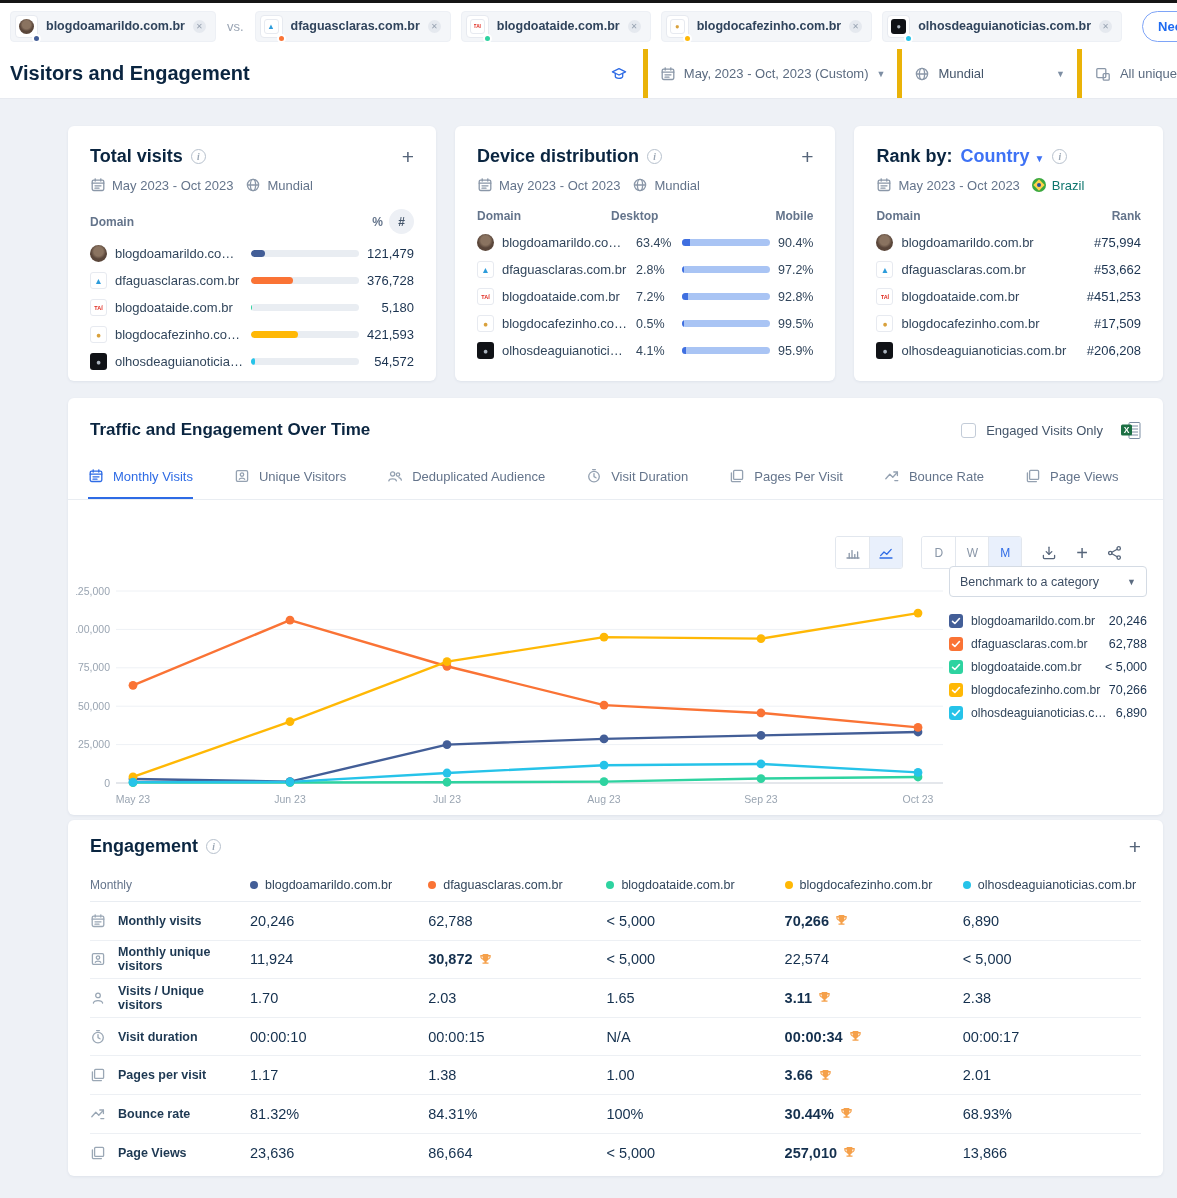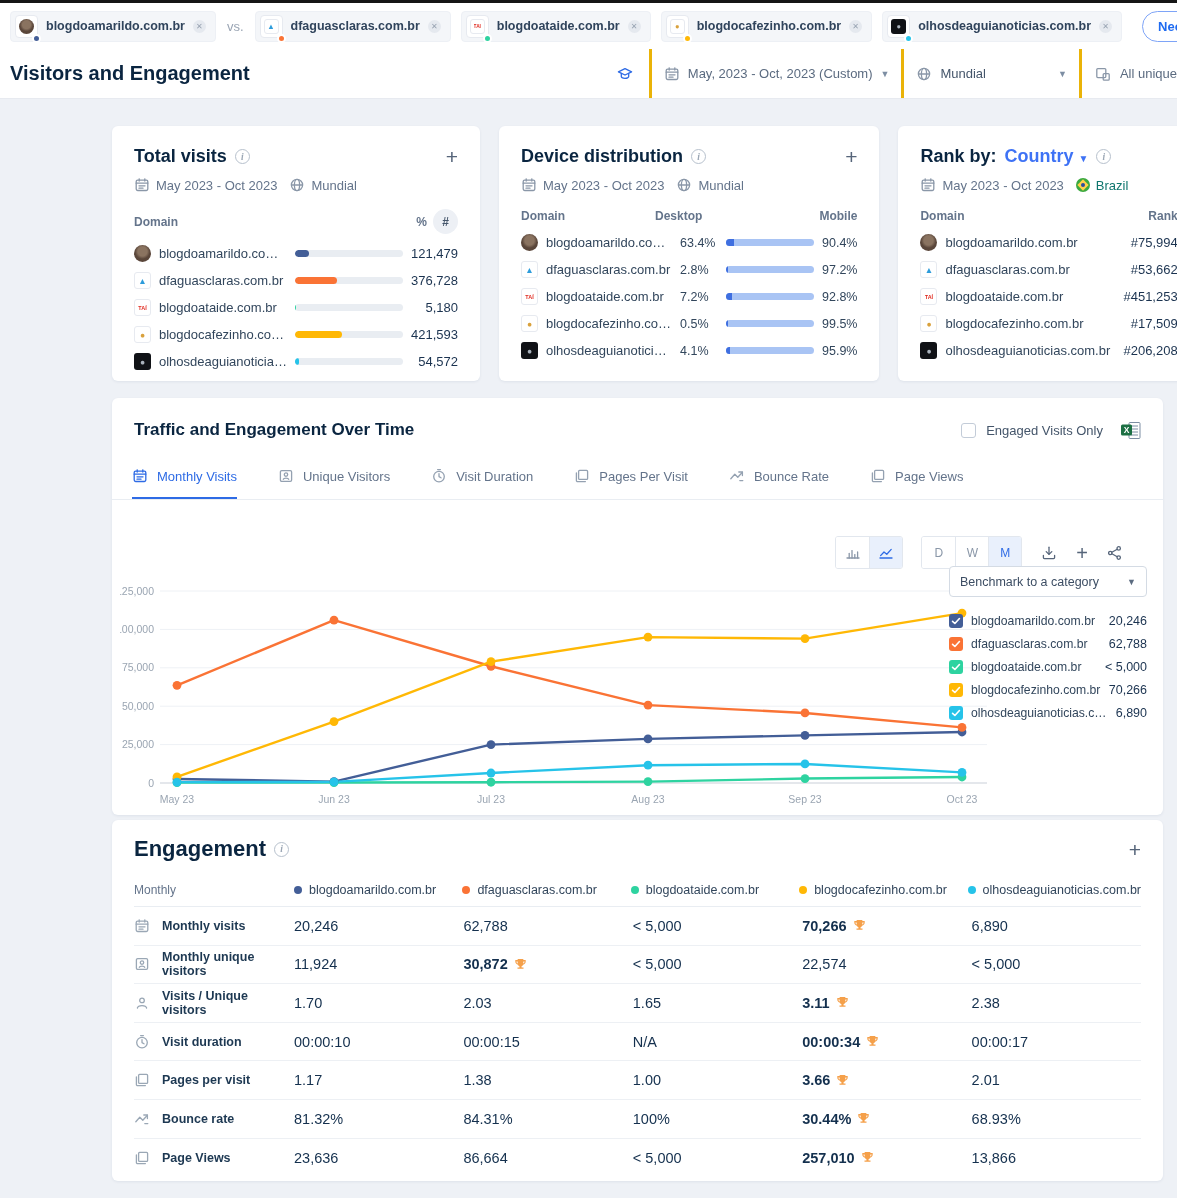--- a/index.html
+++ b/index.html
@@ -19,27 +19,27 @@
   .chip .label { font-size:12.5px; font-weight:700; color:#30445c; }
   .chip .close { width:13px; height:13px; border-radius:50%; background:#e5e9ef; color:#97a2b1; font-size:8px; line-height:13px; text-align:center; cursor:pointer; }
   .vs { color:#9aa5b4; font-size:13px; margin:0 1px; }
   .need-more { margin-left:10px; border:1.5px solid #7ea4f7; color:#1f6bf1; background:#fff; border-radius:17px; padding:7px 15px; font-size:13px; font-weight:600; cursor:pointer; white-space:nowrap; }
 
   
   .titlebar { background:#fff; height:50px; border-bottom:1px solid #e7eaf0; display:flex; align-items:center; padding-left:10px; overflow:hidden; }
   .page-title { font-size:20px; font-weight:700; color:#0a2540; }
   .titlebar .right { margin-left:auto; display:flex; align-items:center; height:100%; }
   .tb-cap { color:#2e6be5; margin-right:14px; display:flex; }
-  .tb-seg { display:flex; align-items:center; gap:8px; padding:0 12px; height:100%; border-left:3px solid #eab308; font-size:13px; color:#5b6b80; cursor:pointer; white-space:nowrap; }
+  .tb-seg { display:flex; align-items:center; gap:8px; padding:0 12px; height:100%; border-left:5px solid #eab308; font-size:13px; color:#5b6b80; cursor:pointer; white-space:nowrap; }
   .tb-seg .seg-main { color:#44556a; }
   .tb-seg .icon { color:#8a97a8; display:flex; }
   .tb-seg .chev { color:#7d8ea3; font-size:9px; }
 
   
-  .content { padding:27px 14px 0 68px;margin-left:44px; }
+  .content { padding:27px 14px 0 68px; }
   .card { background:#fff; border-radius:6px; box-shadow:0 1px 3px rgba(15,40,80,.07); }
   .cards-row { display:flex; gap:19px; }
   .small-card { flex:1; height:255px; padding:20px 22px; }
 
   .card-title-row { display:flex; align-items:center; gap:8px; }
   .card-title { font-size:18px; font-weight:700; color:#0a2540; }
   .blue-select { font-size:18px; font-weight:700; color:#3e72f5; cursor:pointer; }
   .blue-select .chev { font-size:10px; }
   .info { width:15px; height:15px; border-radius:50%; border:1.3px solid #b7c1cd; color:#9aa6b4; font-size:9.5px; font-weight:700; display:flex; align-items:center; justify-content:center; cursor:pointer; font-family:"Liberation Serif", serif; font-style:italic; }
   .plus-btn { margin-left:auto; color:#56657a; font-size:21px; font-weight:300; cursor:pointer; line-height:1; }
@@ -104,21 +104,21 @@
   .benchmark .chev { margin-left:auto; color:#5b6b80; font-size:9px; }
   .legend-items { margin-top:13px; }
   .legend-item { display:flex; align-items:center; gap:8px; height:22.8px; cursor:pointer; }
   .legend-cb { width:14px; height:14px; border-radius:3px; display:flex; align-items:center; justify-content:center; flex:0 0 auto; }
   .legend-name { font-size:12.2px; color:#32465c; flex:1; white-space:nowrap; overflow:hidden; text-overflow:ellipsis; }
   .legend-val { font-size:12.5px; color:#1b3350; }
 
   
   .engagement-card { margin-top:5px; padding:16px 22px 4px; }
   .eng-head { display:flex; align-items:center; gap:8px; }
-  .eng-title { font-size:22px; font-weight:700; color:#0a2540; }
+  .eng-title { font-size:18px; font-weight:700; color:#0a2540; }
   .eng-grid-head { display:grid; grid-template-columns:160px repeat(5,1fr); align-items:center; height:33px; margin-top:12px; border-bottom:1px solid #e9edf2; }
   .eng-grid-head .metric-h { font-size:12px; color:#64748b; }
   .eng-col-head { display:flex; align-items:center; gap:7px; font-size:12.5px; color:#32465c; }
   .eng-col-head .cdot { width:8px; height:8px; border-radius:50%; flex:0 0 auto; }
   .eng-row { display:grid; grid-template-columns:160px repeat(5,1fr); align-items:center; height:38.6px; border-bottom:1px solid #edf0f4; }
   .eng-row:last-child { border-bottom:none; }
   .eng-metric { display:flex; align-items:center; gap:12px; font-size:12.5px; font-weight:600; color:#1d3852; }
   .eng-metric .icon { color:#9aa7b5; display:flex; }
   .eng-val { font-size:14.5px; color:#14304e; display:flex; align-items:center; gap:6px; }
   .eng-val.winner { font-weight:700; }
@@ -508,20 +508,31 @@
         </div>
         <div class="tab">
           <span class="icon">
             <svg class="ic" width="16" height="16" viewBox="0 0 16 16" fill="none" stroke="currentColor" stroke-width="1.3" stroke-linecap="round" stroke-linejoin="round">
               <rect x="2.4" y="2.6" width="11.2" height="10.8" rx="1.3"></rect>
               <circle cx="8" cy="6.6" r="1.7"></circle>
               <path d="M5.3 11.3c.5-1.6 4.9-1.6 5.4 0"></path>
             </svg>
           </span>
           <span>Unique Visitors</span>
+        </div>
+        <div class="tab">
+          <span class="icon">
+            <svg class="ic" width="16" height="16" viewBox="0 0 16 16" fill="none" stroke="currentColor" stroke-width="1.3" stroke-linecap="round" stroke-linejoin="round">
+              <circle cx="5.6" cy="6" r="2.1"></circle>
+              <path d="M1.8 12.8c.5-2.6 7.1-2.6 7.6 0"></path>
+              <circle cx="11" cy="6.6" r="1.7"></circle>
+              <path d="M11.9 9.6c1.4.3 2.3 1.2 2.5 2.6"></path>
+            </svg>
+          </span>
+          <span>Deduplicated Audience</span>
         </div>
         <div class="tab">
           <span class="icon">
             <svg class="ic" width="16" height="16" viewBox="0 0 16 16" fill="none" stroke="currentColor" stroke-width="1.3" stroke-linecap="round" stroke-linejoin="round">
               <circle cx="8" cy="8.6" r="5.3"></circle>
               <path d="M8 5.6v3l2 1.2"></path>
               <line x1="6.6" y1="1.6" x2="9.4" y2="1.6"></line>
             </svg>
           </span>
           <span>Visit Duration</span>

